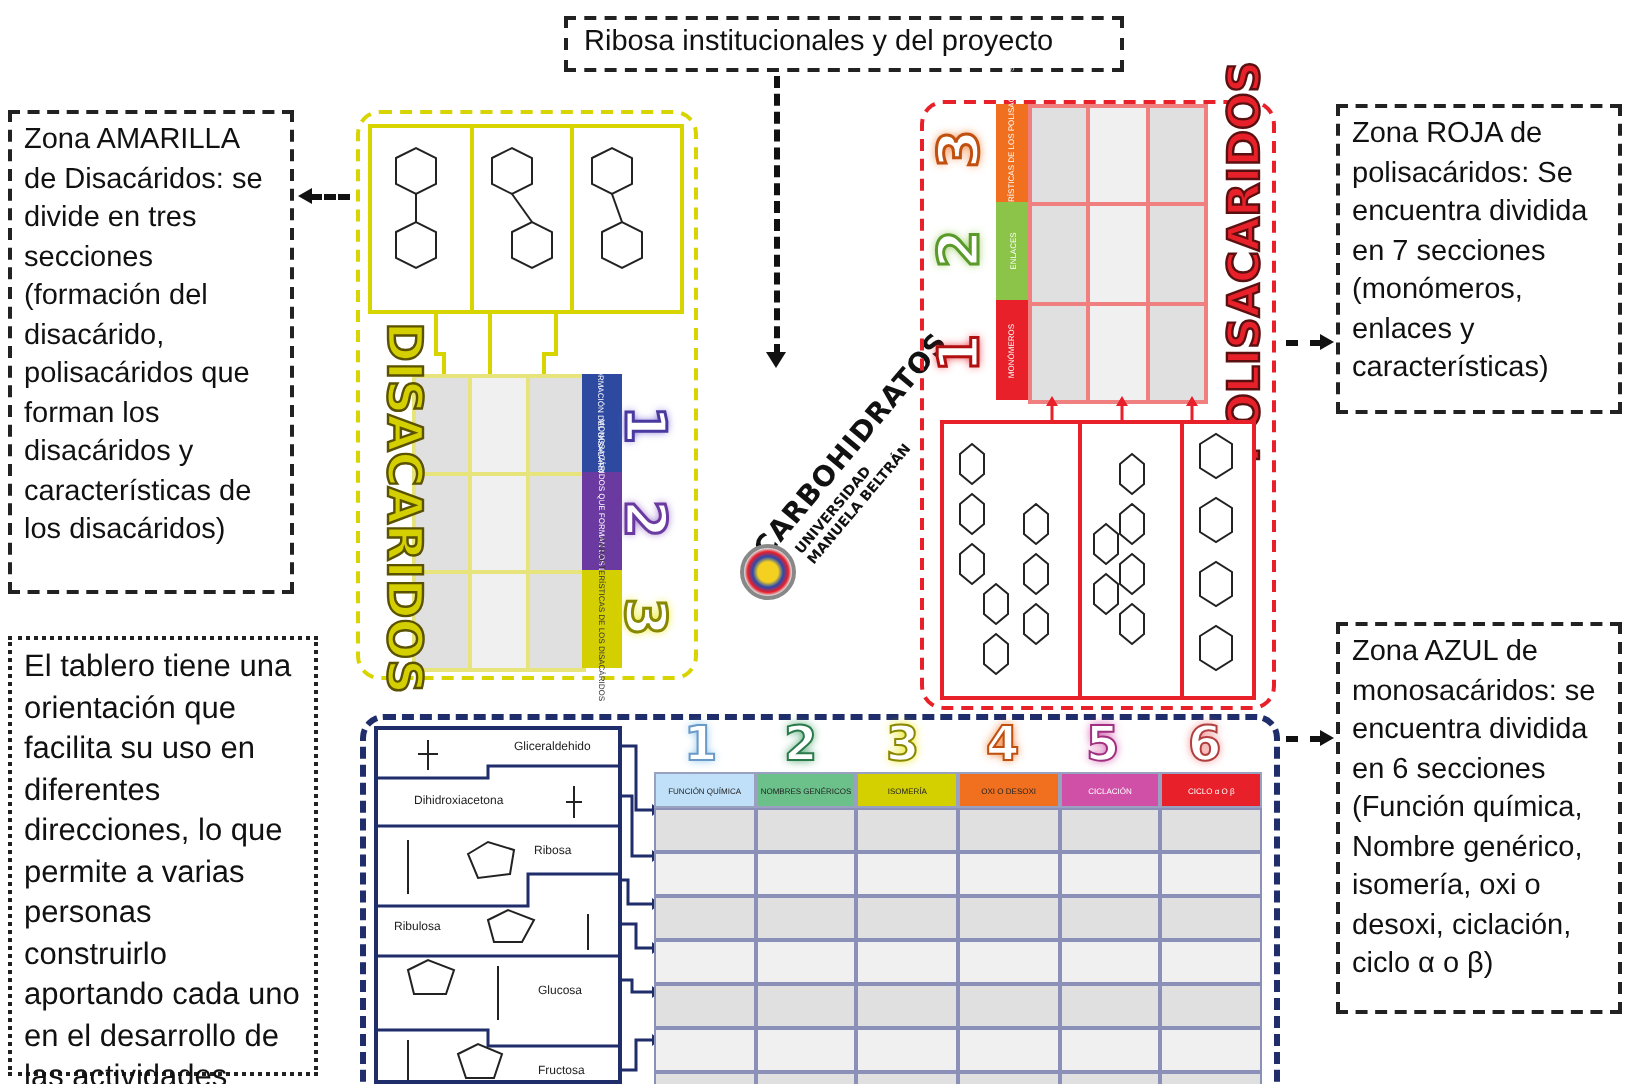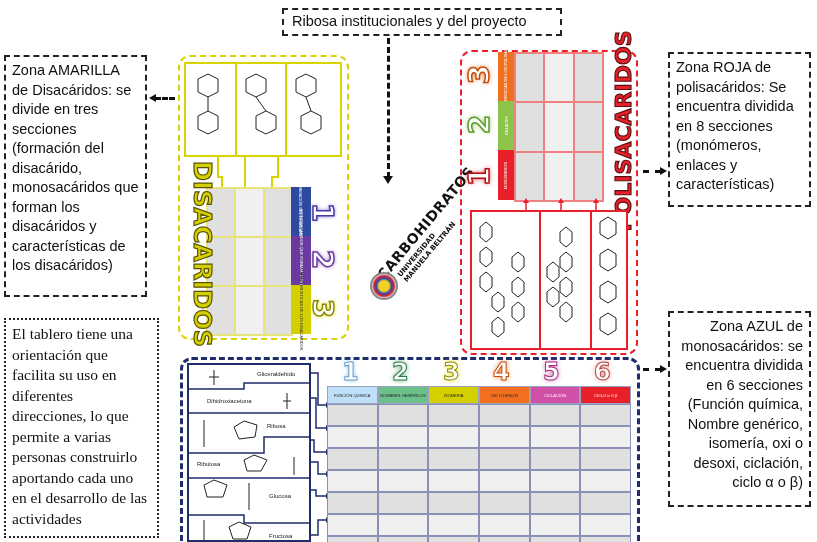--- a/index.html
+++ b/index.html
@@ -1,19 +1,19 @@
 <!DOCTYPE html>
 <html><head>
 <meta charset="utf-8">
 <style>
   html,body{margin:0;padding:0;background:#ffffff;}
   body{width:817px;height:542px;position:relative;overflow:hidden;font-family:"Liberation Sans",sans-serif;color:#111;}
   .abs{position:absolute;}
   .callout{position:absolute;border:2px dashed #222;background:#fff;font-family:"Liberation Sans",sans-serif;font-size:14.5px;line-height:19.5px;padding:4px 6px;box-sizing:border-box;}
-  .callout.dotted{border:2px dotted #222;font-family:Liberation Serif, serif;}
+  .callout.dotted{border:2px dotted #222;}
   .vline{position:absolute;border-left:3px dashed #111;}
   .hline{position:absolute;border-top:3px dashed #111;}
   .arrow-l{position:absolute;width:0;height:0;border-top:4px solid transparent;border-bottom:4px solid transparent;border-right:7px solid #111;}
   .arrow-r{position:absolute;width:0;height:0;border-top:4px solid transparent;border-bottom:4px solid transparent;border-left:7px solid #111;}
   .arrow-d{position:absolute;width:0;height:0;border-left:5px solid transparent;border-right:5px solid transparent;border-top:8px solid #111;}
 
   
   .yzone{position:absolute;left:178px;top:55px;width:171px;height:285px;border:2px dashed #d8d400;border-radius:12px;box-sizing:border-box;}
   .ystruct{position:absolute;border:2px solid #d8d400;background:#fff;box-sizing:border-box;}
   .ytitle{position:absolute;left:182px;top:170px;width:40px;height:168px;}
@@ -46,31 +46,31 @@
   .bnum{position:absolute;top:358px;font-size:24px;font-weight:bold;color:#fff;font-family:"DejaVu Sans",sans-serif;}
   .mol{stroke:#222;stroke-width:1;fill:none;}
 </style>
 </head>
 <body>
 
 <div class="callout" style="left:282px;top:8px;width:280px;height:28px;padding:2px 8px;white-space:nowrap;">Ribosa institucionales y del proyecto</div>
 <div class="vline" style="left:387px;top:38px;height:140px;"></div>
 <div class="arrow-d" style="left:383px;top:176px;"></div>
 
-<div class="callout" style="left:4px;top:55px;width:143px;height:242px;">Zona AMARILLA de Disacáridos: se divide en tres secciones (formación del disacárido, monosacáridos que forman los disacáridos y características de los disacáridos)</div>
+<div class="callout" style="left:4px;top:55px;width:143px;height:242px;">Zona AMARILLA de Disacáridos: se divide en tres secciones (formación del disacárido, polisacáridos que forman los disacáridos y características de los disacáridos)</div>
 <div class="hline" style="left:155px;top:97px;width:20px;"></div>
 <div class="arrow-l" style="left:149px;top:94px;"></div>
 
 <div class="callout dotted" style="left:4px;top:318px;width:155px;height:220px;font-size:15.5px;line-height:20.5px;">El tablero tiene una orientación que facilita su uso en diferentes direcciones, lo que permite a varias personas construirlo aportando cada uno en el desarrollo de las actividades</div>
 
-<div class="callout" style="left:668px;top:52px;width:143px;height:155px;">Zona ROJA de polisacáridos: Se encuentra dividida en 8 secciones (monómeros, enlaces y características)</div>
+<div class="callout" style="left:668px;top:52px;width:143px;height:155px;">Zona ROJA de polisacáridos: Se encuentra dividida en 7 secciones (monómeros, enlaces y características)</div>
 <div class="hline" style="left:643px;top:170px;width:18px;"></div>
 <div class="arrow-r" style="left:660px;top:167px;"></div>
 
-<div class="callout" style="left:668px;top:311px;width:143px;height:196px;text-align:right;">Zona AZUL de monosacáridos: se encuentra dividida en 6 secciones (Función química, Nombre genérico, isomería, oxi o desoxi, ciclación, ciclo α o β)</div>
+<div class="callout" style="left:668px;top:311px;width:143px;height:196px;">Zona AZUL de monosacáridos: se encuentra dividida en 6 secciones (Función química, Nombre genérico, isomería, oxi o desoxi, ciclación, ciclo α o β)</div>
 <div class="hline" style="left:643px;top:368px;width:18px;"></div>
 <div class="arrow-r" style="left:660px;top:365px;"></div>
 
 <div class="yzone"></div>
 <div class="ystruct" style="left:184px;top:62px;width:158px;height:95px;">
   <svg width="154" height="91">
     <line x1="50" y1="0" x2="50" y2="91" stroke="#d8d400" stroke-width="2"></line>
     <line x1="100" y1="0" x2="100" y2="91" stroke="#d8d400" stroke-width="2"></line>
     <g class="mol">
       <polygon points="12,15 22,10 32,15 32,28 22,33 12,28"></polygon>

